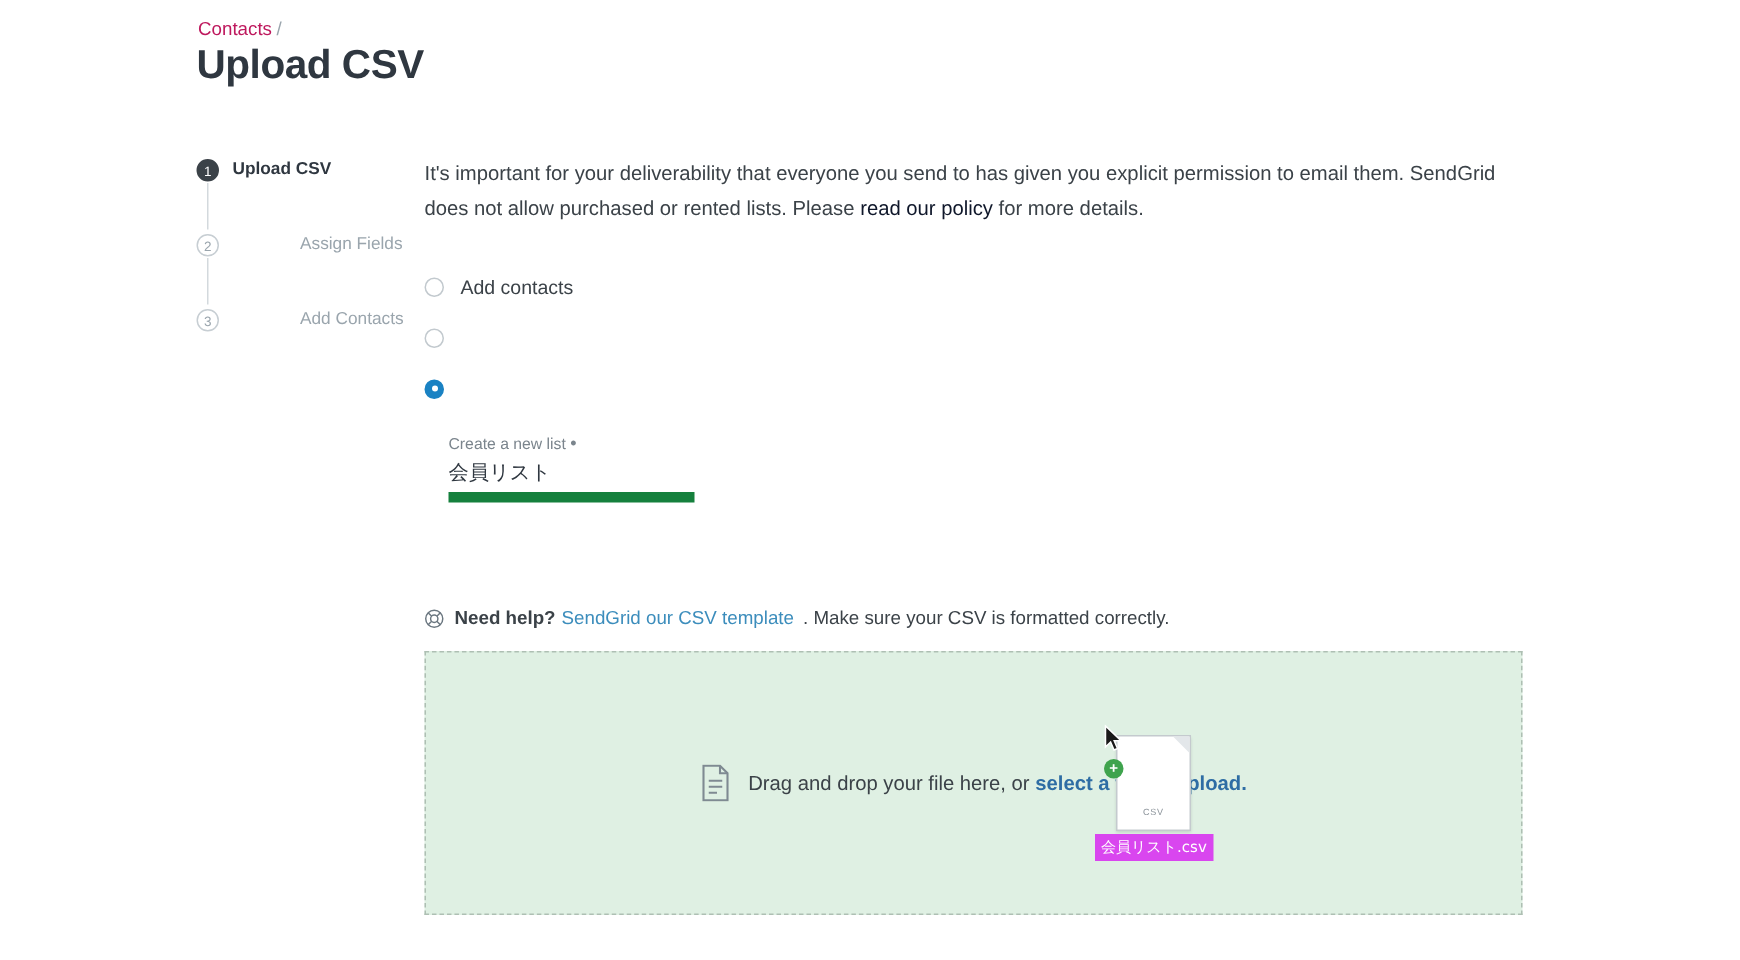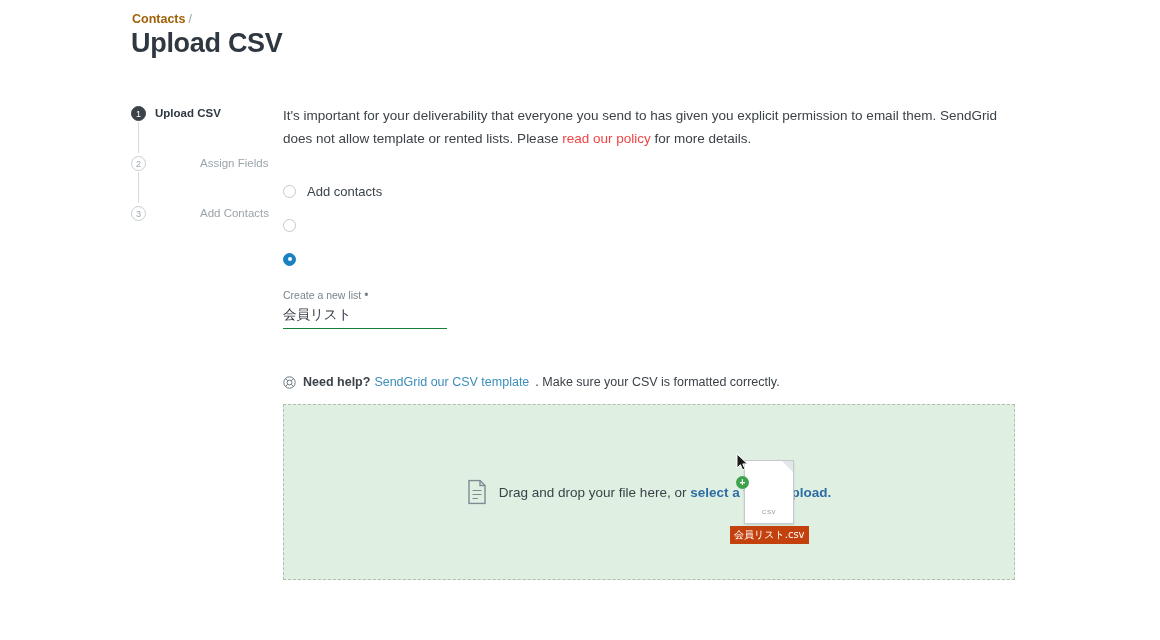--- a/index.html
+++ b/index.html
@@ -40,23 +40,22 @@
     background: #ffffff;
   }
   .breadcrumb {
     position: absolute;
     left: 28px;
     top: 12px;
     font-size: 12.5px;
     color: #5a6772;
   }
   .breadcrumb a {
-    color: #a16207;
+    color: #be185d;
     text-decoration: none;
-    font-weight: bold;
   }
   .breadcrumb .sep {
     color: #9aa5ad;
     margin-left: 3px;
   }
   .page-title {
     position: absolute;
     left: 27px;
     top: 28px;
     font-size: 27px;
@@ -126,21 +125,21 @@
     top: 104px;
     width: 740px;
   }
   .intro {
     font-size: 13.5px;
     line-height: 23px;
     color: #3b4248;
     width: 740px;
   }
   .intro a {
-    color: #ef4444;
+    color: #0f172a;
     text-decoration: none;
   }
   .radios {
     margin-top: 24px;
   }
   .radio-row {
     display: flex;
     align-items: center;
     height: 34px;
   }
@@ -168,45 +167,45 @@
     height: 4px;
     border-radius: 50%;
     background: #ffffff;
   }
   .radio-label {
     font-size: 13px;
     color: #3b4248;
   }
   .field {
     margin-top: 12px;
-    margin-left: 0px;
+    margin-left: 16px;
     width: 164px;
   }
   .field-label {
     font-size: 10.5px;
     color: #7b858d;
   }
   .field-label .dot {
     color: #7b858d;
     font-size: 12px;
   }
   .field-input {
     margin-top: 3px;
     width: 164px;
     font-size: 13.5px;
     color: #2f3740;
     border: none;
-    border-bottom: 1px solid #15803d;
+    border-bottom: 7px solid #15803d;
     padding: 2px 0 6px 0;
     outline: none;
     background: transparent;
     font-family: "Liberation Sans", sans-serif;
   }
   .help-row {
-    margin-top: 46px;
+    margin-top: 70px;
     display: flex;
     align-items: center;
     font-size: 12.5px;
     color: #3b4248;
   }
   .help-icon {
     width: 13px;
     height: 13px;
     margin-right: 7px;
     flex: 0 0 auto;
@@ -302,21 +301,21 @@
     color: #ffffff;
     font-size: 10px;
     line-height: 13px;
     text-align: center;
     font-weight: bold;
   }
   .ghost-name {
     position: absolute;
     left: -6px;
     top: 66px;
-    background: #c2410c;
+    background: #d946ef;
     color: #ffffff;
     font-size: 10px;
     padding: 2px 4px;
     white-space: nowrap;
     font-family: "DejaVu Sans", sans-serif;
   }
   .cursor {
     position: absolute;
     left: 452px;
     top: 48px;
@@ -352,21 +351,21 @@
       </div>
       <div class="step inactive">
         <div class="bullet">3</div>
         <div class="label">Add Contacts</div>
       </div>
     </div>
 
     <div class="main">
 
       <div class="intro">
-        <span>It's important for your deliverability that everyone you send to has given you explicit permission to email them. SendGrid does not allow template or rented lists. Please </span><a href="#">read our policy</a><span> for more details.</span>
+        <span>It's important for your deliverability that everyone you send to has given you explicit permission to email them. SendGrid does not allow purchased or rented lists. Please </span><a href="#">read our policy</a><span> for more details.</span>
       </div>
 
       <div class="radios">
         <div class="radio-row">
           <span class="radio"></span>
           <span class="radio-label">Add contacts</span>
         </div>
         <div class="radio-row">
           <span class="radio"></span>
         </div>

